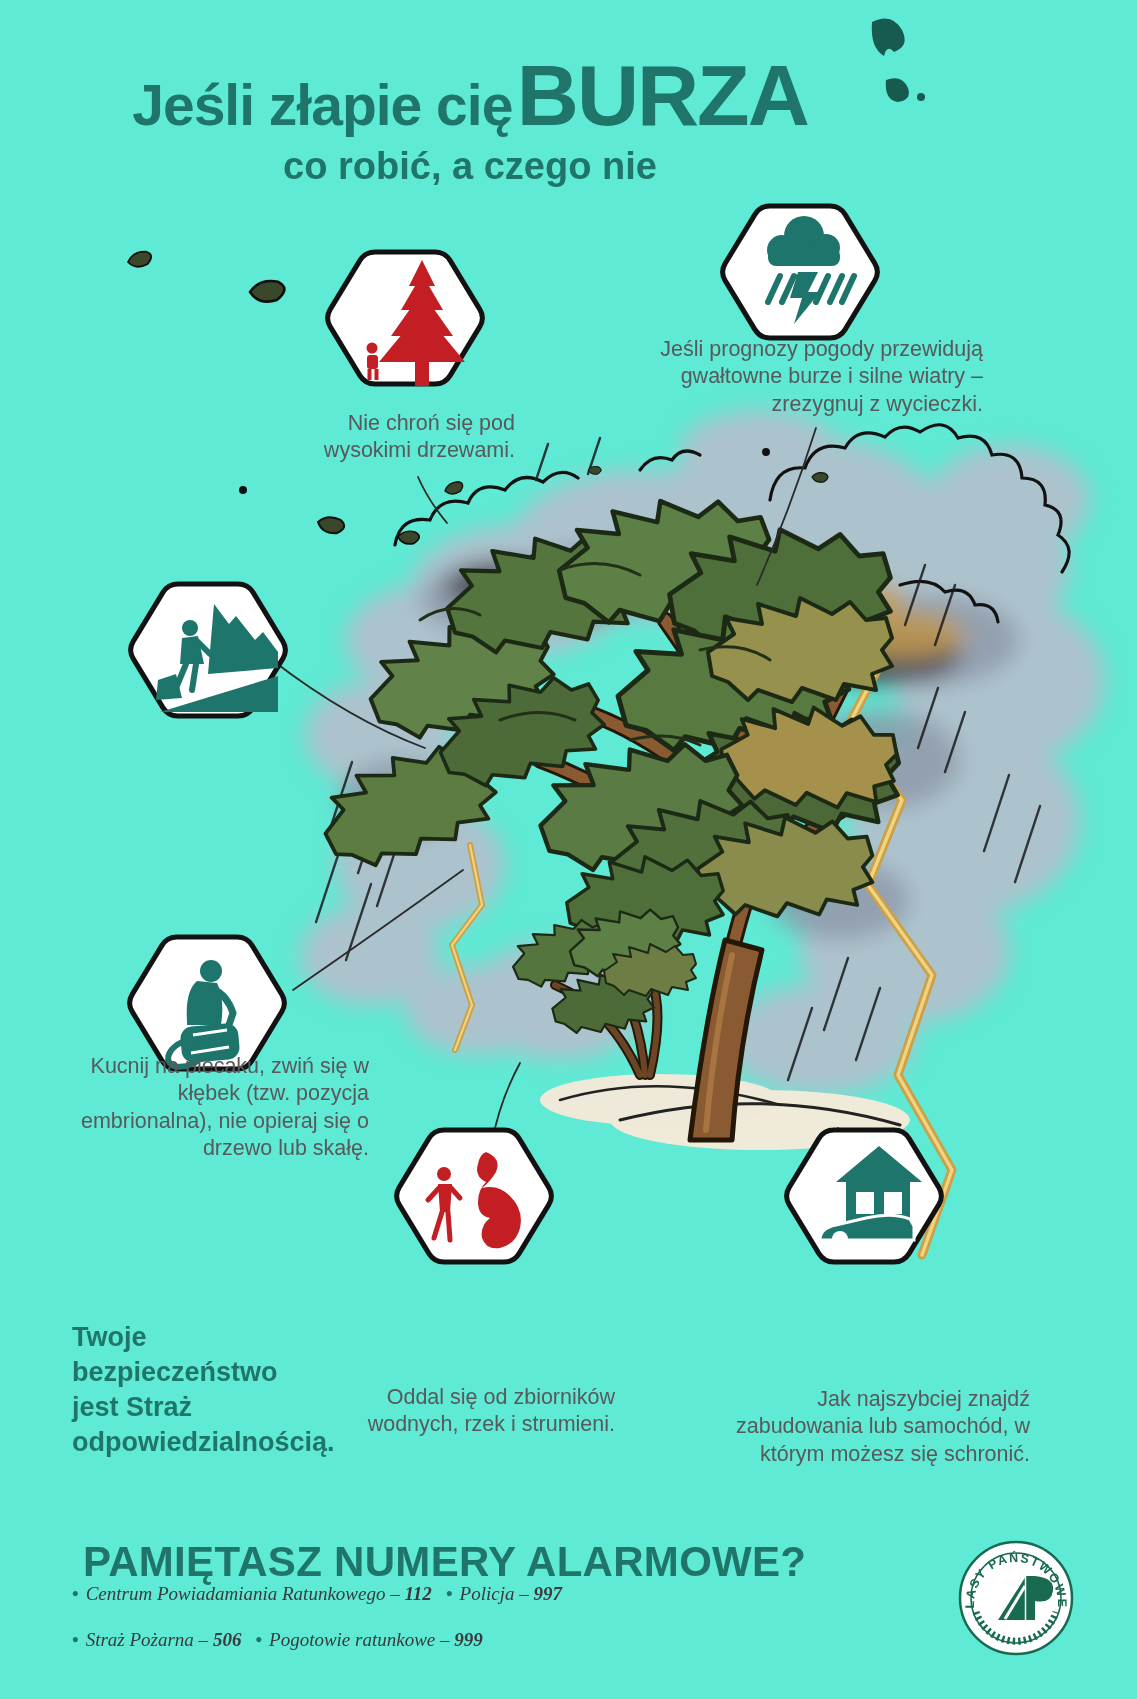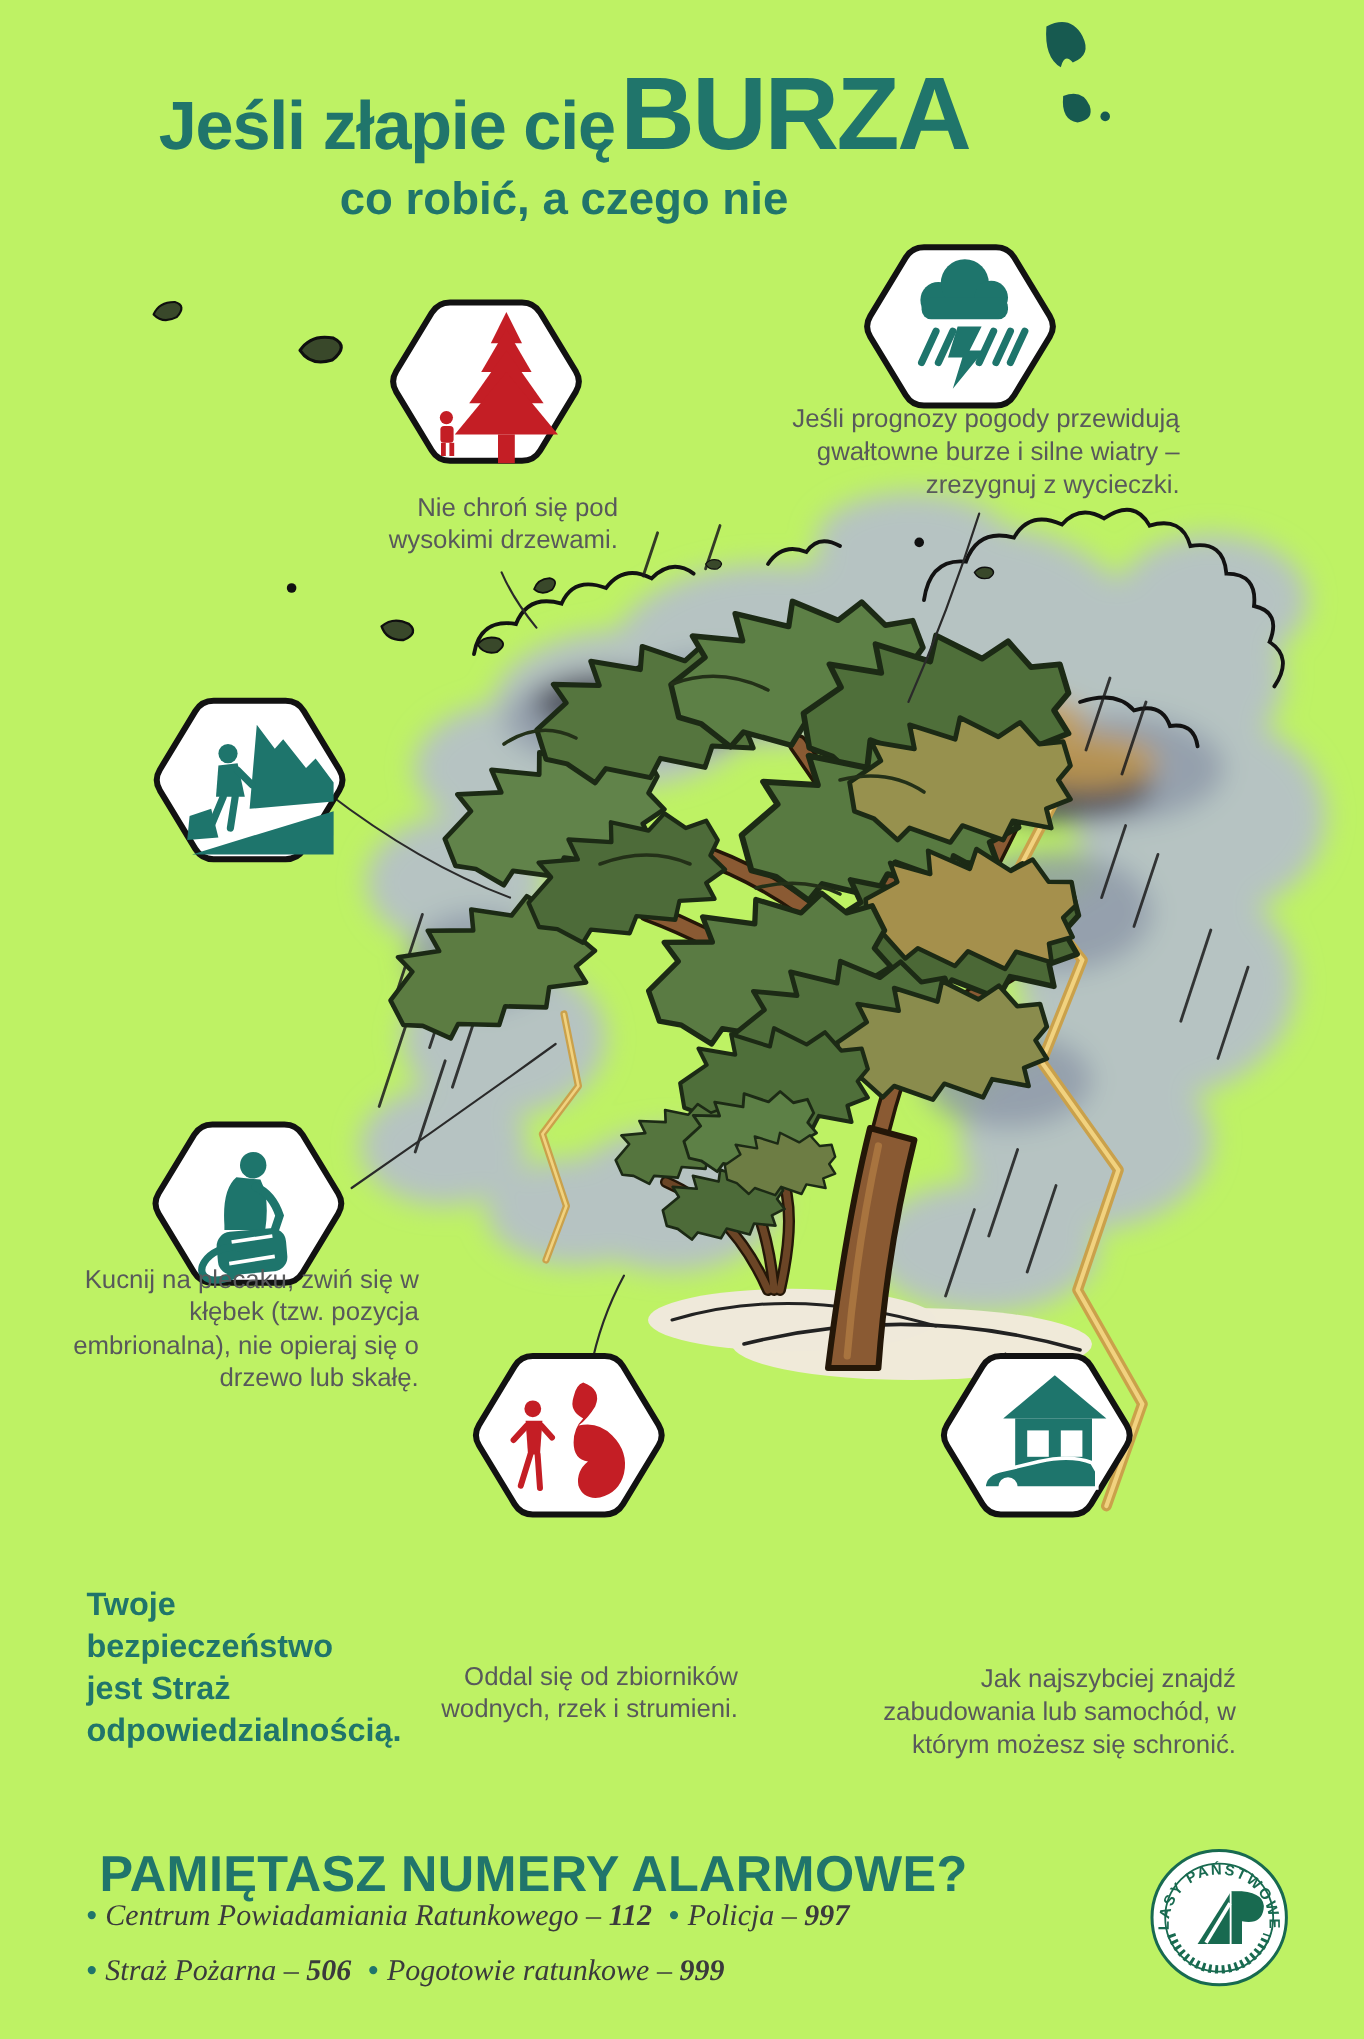--- a/index.html
+++ b/index.html
@@ -1,31 +1,31 @@
 <!DOCTYPE html>
 <html><head>
 <meta charset="utf-8">
 <style>
   html,body{margin:0;padding:0;background:#e9e9e9;}
-  .poster{position:relative;width:1137px;height:1699px;background:#bef264;overflow:hidden;
+  .poster{position:relative;width:1137px;height:1699px;background:#5eead4;overflow:hidden;
           font-family:"Liberation Sans",sans-serif;}
   .scene{position:absolute;left:0;top:0;width:1137px;height:1699px;z-index:1;}
   .title-wrap{position:absolute;left:0;top:46px;width:940px;text-align:center;z-index:3;color:#20756b;}
   .title-main{font-weight:bold;font-size:57px;letter-spacing:-1px;}
   .title-big{font-weight:800;font-size:86px;letter-spacing:-2px;}
   .subtitle{font-size:38px;font-weight:bold;margin-top:0px;color:#20756b;}
   .hex{position:absolute;z-index:3;}
   .hex svg{display:block;overflow:visible;}
   .tip{position:absolute;z-index:3;color:#58595b;font-size:21.5px;line-height:1.27;text-align:right;}
   .resp{position:absolute;left:72px;top:1320px;width:240px;z-index:3;color:#20756b;
         font-weight:bold;font-size:27px;line-height:1.3;text-align:left;}
   .em-head{position:absolute;left:83px;top:1538px;z-index:3;font-size:42px;font-weight:800;
            color:#20756b;letter-spacing:0.3px;}
   .em-line{position:absolute;left:72px;z-index:3;font-family:"Liberation Serif",serif;
-           font-style:italic;font-size:25px;color:#3a3a3c;}
+           font-style:italic;font-size:19px;color:#3a3a3c;}
   .em-line .bullet{color:#20756b;font-style:normal;font-weight:bold;margin-right:7px;}
   .em-line .sep{margin:0 7px 0 14px;}
   .em-line b{font-weight:bold;}
   #em-line1{top:1583px;}
   #em-line2{top:1629px;}
   .logo{position:absolute;left:956px;top:1538px;z-index:3;}
   .logo svg{overflow:visible;display:block;}
 </style>
 </head>
 <body>
@@ -319,21 +319,21 @@
         <rect x="72" y="70" width="18" height="22" fill="#ffffff"></rect>
         <rect x="100" y="70" width="18" height="22" fill="#ffffff"></rect>
         <path d="M36 118 Q36 106 52 103 L82 96 Q108 90 126 97 L130 104 L130 118 Z" fill="#1e756c" stroke="#ffffff" stroke-width="3"></path>
         <circle cx="56" cy="117" r="8" fill="#ffffff"></circle>
       </g>
     </svg>
   </div>
 
   <div class="tip" style="left:295px;top:410px;width:220px;">Nie chroń się pod wysokimi drzewami.</div>
   <div class="tip" style="left:618px;top:336px;width:365px;">Jeśli prognozy pogody przewidują gwałtowne burze i silne wiatry – zrezygnuj z wycieczki.</div>
-  <div class="tip" style="left:54px;top:1053px;width:295px;">Kucnij na plecaku, zwiń się w kłębek (tzw. pozycja embrionalna), nie opieraj się o drzewo lub skałę.</div>
+  <div class="tip" style="left:74px;top:1053px;width:295px;">Kucnij na plecaku, zwiń się w kłębek (tzw. pozycja embrionalna), nie opieraj się o drzewo lub skałę.</div>
   <div class="tip" style="left:335px;top:1384px;width:280px;">Oddal się od zbiorników wodnych, rzek i strumieni.</div>
   <div class="tip" style="left:700px;top:1386px;width:330px;">Jak najszybciej znajdź zabudowania lub samochód, w którym możesz się schronić.</div>
 
   <div class="resp">Twoje bezpieczeństwo jest Straż odpowiedzialnością.</div>
 
   <div class="em-head">PAMIĘTASZ NUMERY ALARMOWE?</div>
 
   <div class="em-line" id="em-line1">
     <span class="bullet">•</span><span>Centrum Powiadamiania Ratunkowego – </span><b>112</b><span class="bullet sep">•</span><span>Policja – </span><b>997</b>
   </div>

